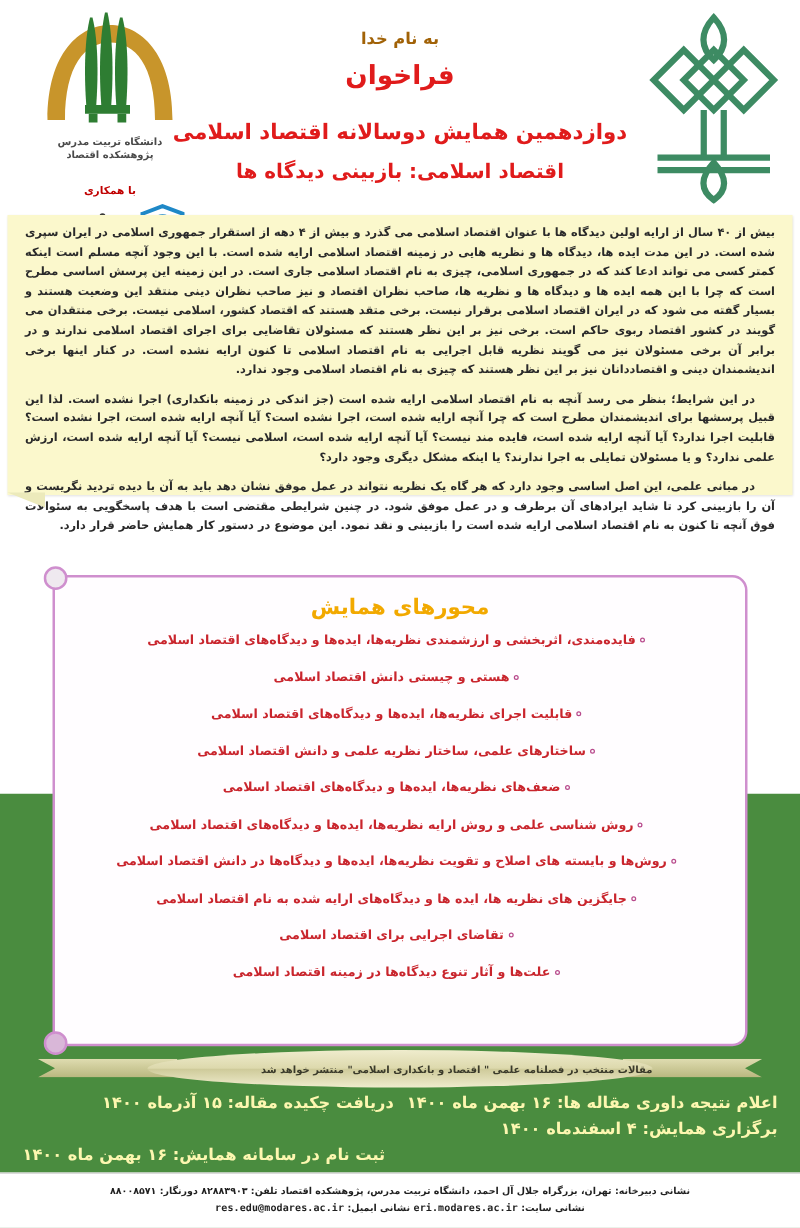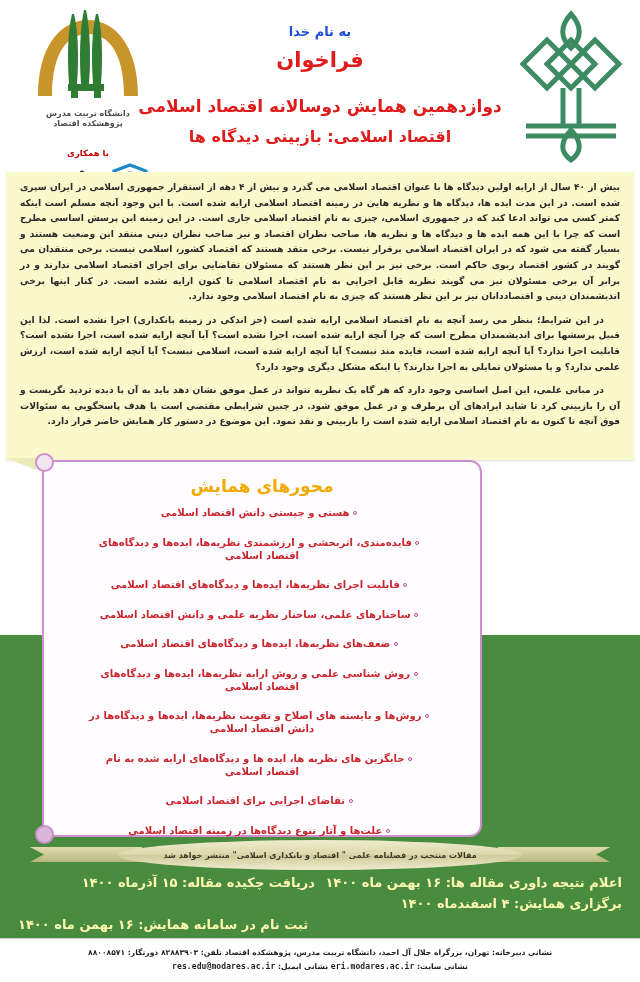--- a/index.html
+++ b/index.html
@@ -53,21 +53,21 @@
   }
   .partner-logo { width: 56px; height: 50px; position: relative; }
   .partner-caption { font-size: 5.5px; color: #555; text-align: center; margin-top: 1px; }
 
   .title-block {
     position: absolute;
     left: 0; right: 0; top: 24px;
     text-align: center;
   }
   .besmellah {
-    font-size: 13px; color: #1d4ed8; font-weight: 600;
+    font-size: 13px; color: #a16207; font-weight: 600;
     letter-spacing: 0.5px; margin-bottom: 9px;
   }
   .call-word {
     font-size: 21px; color: #e01b1b; font-weight: bold;
     margin-bottom: 24px; letter-spacing: 0.5px;
   }
   .conf-line1 {
     font-size: 17px; color: #e01b1b; font-weight: bold;
     margin-bottom: 11px; letter-spacing: 0.3px;
   }
@@ -78,21 +78,21 @@
   .emblem-right {
     position: absolute;
     right: 10px; top: 4px;
     width: 118px; height: 160px;
   }
 
   
   .yellow-panel {
     position: absolute;
     left: 6px; top: 172px;
-    width: 628px; height: 288px;
+    width: 628px; height: 224px;
     background: #fbf8cc;
     padding: 8px 14px 10px 14px;
     box-shadow: 0 1px 2px rgba(0,0,0,0.12);
   }
   .yellow-panel p {
     font-size: 9.1px;
     line-height: 15.6px;
     color: #2a2a2a;
     text-align: justify;
     text-align-last: right;
@@ -105,21 +105,21 @@
     left: 0px; bottom: -10px;
     width: 0; height: 0;
     border-left: 30px solid transparent;
     border-top: 12px solid #eceabb;
   }
 
   
   .axes-card {
     position: absolute;
     left: 42px; top: 460px;
-    width: 440px; height: 377px;
+    width: 556px; height: 377px;
     background: #fffdff;
     border: 2.5px solid #cf8fce;
     border-radius: 12px;
     padding: 14px 26px 10px 26px;
   }
   .card-curl-tl {
     position: absolute;
     left: -9px; top: -9px;
     width: 19px; height: 19px;
     border: 2.5px solid #cf8fce;
@@ -174,21 +174,21 @@
     width: 112px; height: 15px;
     background: linear-gradient(180deg,#dfdcb0,#b9b77f);
   }
   .ribbon-tail-l { left: 0; clip-path: polygon(0 0,100% 0,100% 100%,0 100%,14px 50%); }
   .ribbon-tail-r { right: 0; clip-path: polygon(0 0,100% 0,calc(100% - 14px) 50%,100% 100%,0 100%); }
   .ribbon-main {
     position: absolute; left: 88px; right: 88px; top: 0;
     height: 30px;
     background: linear-gradient(180deg,#efeccd 0%,#ddd9ad 48%,#cfcb9b 52%,#efeccd 100%);
     border-radius: 50% / 50%;
-    display: flex; align-items: center; justify-content: center;
+    display: flex; align-items: center; justify-content: flex-start;
   }
   .ribbon-text {
     font-size: 8px; color: #3a3a2a; font-weight: 600; letter-spacing: 0.2px;
   }
 
   
   .dates {
     position: absolute;
     left: 0; right: 0; top: 872px;
     height: 64px;
@@ -327,25 +327,25 @@
 
   <div class="axes-card">
     <div class="card-curl-tl"></div>
     <div class="card-curl-bl"></div>
 
     <div class="axes-title">محورهای همایش</div>
 
     <ul class="axes-list">
       <li>
         <span class="axis-bullet"></span>
+        <span>فایده‌مندی، اثربخشی و ارزشمندی نظریه‌ها، ایده‌ها و دیدگاه‌های اقتصاد اسلامی</span>
+      </li>
+      <li>
+        <span class="axis-bullet"></span>
         <span>هستی و چیستی دانش اقتصاد اسلامی</span>
-      </li>
-      <li>
-        <span class="axis-bullet"></span>
-        <span>فایده‌مندی، اثربخشی و ارزشمندی نظریه‌ها، ایده‌ها و دیدگاه‌های اقتصاد اسلامی</span>
       </li>
       <li>
         <span class="axis-bullet"></span>
         <span>قابلیت اجرای نظریه‌ها، ایده‌ها و دیدگاه‌های اقتصاد اسلامی</span>
       </li>
       <li>
         <span class="axis-bullet"></span>
         <span>ساختارهای علمی، ساختار نظریه علمی و دانش اقتصاد اسلامی</span>
       </li>
       <li>

